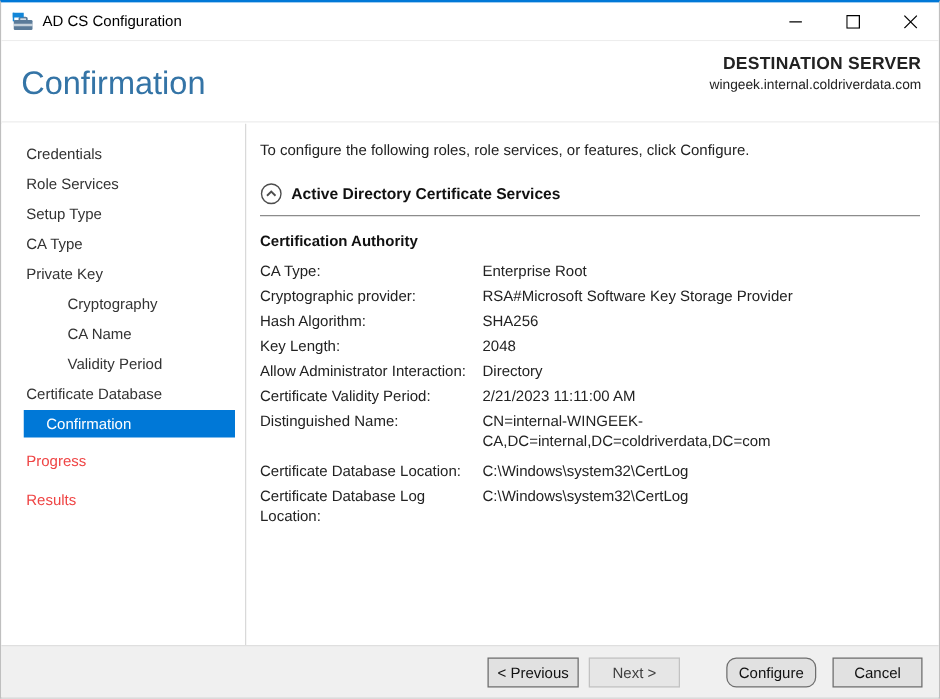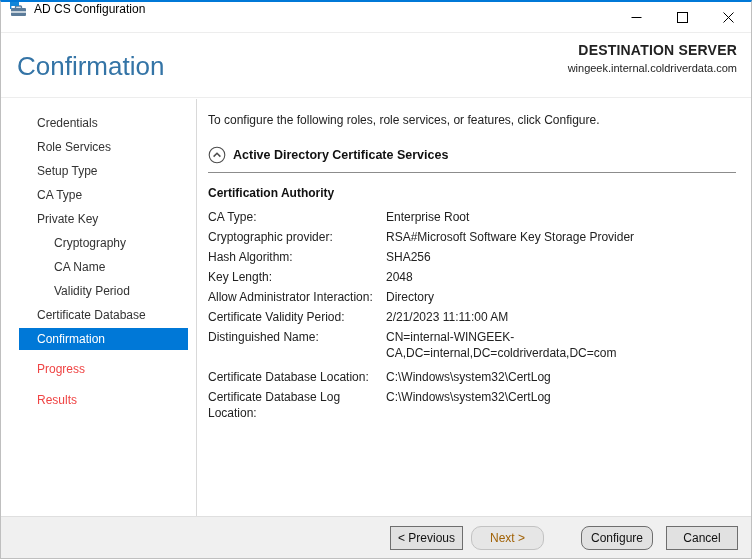--- a/index.html
+++ b/index.html
@@ -1,50 +1,50 @@
 <!DOCTYPE html>
 <html><head>
 <meta charset="utf-8">
 <style>
   html,body{margin:0;padding:0;background:#fff;font-family:"Liberation Sans",sans-serif;}
   .window{width:752px;height:559px;box-sizing:border-box;position:relative;background:#fff;
     border-top:2px solid #0078d7;border-left:1px solid #bfbfbf;border-right:1px solid #bfbfbf;border-bottom:1px solid #bfbfbf;overflow:hidden;}
   
-  .titlebar{height:30px;display:flex;border-bottom:1px solid #ededed;background:#fff;}
+  .titlebar{height:30px;display:flex;align-items:center;border-bottom:1px solid #ededed;background:#fff;}
   .app-icon{margin-left:9px;width:17px;height:15px;flex:none;}
   .win-title{margin-left:7px;font-size:12px;color:#000;}
   .win-controls{margin-left:auto;display:flex;height:100%;}
   .ctrl-btn{width:46px;height:100%;display:flex;align-items:center;justify-content:center;background:transparent;border:none;padding:0;}
   
   .header{height:64px;position:relative;background:#fff;border-bottom:1px solid #ededed;}
   .page-title{position:absolute;left:16px;top:18px;font-size:26px;font-weight:400;color:#3474a6;}
   .dest{position:absolute;right:14px;top:9px;text-align:right;}
   .dest-label{font-size:14px;font-weight:bold;color:#222;letter-spacing:.2px;}
   .dest-server{font-size:11px;color:#222;margin-top:4px;}
   
   .wiz-body{position:absolute;top:97px;left:0;right:0;bottom:42px;display:flex;background:#fff;}
   .sidebar{width:196px;flex:none;border-right:1px solid #d9d9d9;padding-top:12px;box-sizing:border-box;}
-  .nav-item{height:24px;line-height:24px;font-size:12px;color:#333;padding-left:36px;cursor:default;white-space:nowrap;}
+  .nav-item{height:24px;line-height:24px;font-size:12px;color:#333;padding-left:20px;cursor:default;white-space:nowrap;}
   .nav-item.sub{padding-left:53px;}
   .nav-item.disabled{color:#ef4444;margin-top:7px;}
   .nav-item.selected{background:#0078d7;color:#fff;margin:1px 8px 1px 18px;padding-left:18px;height:22px;line-height:22px;}
   .content{flex:1;padding:14px 15px 4px 11px;box-sizing:border-box;}
   .intro{font-size:12px;color:#222;}
   .section-head{display:flex;align-items:center;gap:7px;margin-top:19px;}
   .section-title{font-size:12.5px;font-weight:bold;color:#111;}
   .section-rule{border:none;border-top:1px solid #8c8c8c;margin:8px 0 13px 0;}
   .subsection-title{font-size:12px;font-weight:bold;color:#111;margin-bottom:9px;}
   .kv-row{display:flex;font-size:12px;line-height:16px;color:#222;margin-bottom:4px;}
   .kv-row.spaced{margin-top:8px;}
   .kv-label{width:178px;flex:none;padding-right:6px;box-sizing:border-box;}
   .kv-value{flex:1;min-width:0;}
   
   .footer{position:absolute;left:0;right:0;bottom:0;height:42px;background:#f0f0f0;border-top:1px solid #dfdfdf;box-sizing:border-box;}
   .btn{position:absolute;top:9px;height:24px;font-size:12px;font-family:"Liberation Sans",sans-serif;background:#e1e1e1;border:1px solid #6e6e6e;box-sizing:border-box;padding:0;color:#111;}
-  .btn.disabled{color:#a16207;border-color:#c2c2c2;background:#e6e6e6;border-radius:10px;}
+  .btn.disabled{color:#404040;border-color:#c2c2c2;background:#e6e6e6;}
   #btn-prev{left:389px;width:73px;}
   #btn-next{left:470px;width:73px;}
   #btn-configure{left:580px;width:72px;border-radius:8px;}
   #btn-cancel{left:665px;width:72px;}
 </style>
 </head>
 <body>
 
 <div class="window">
 

